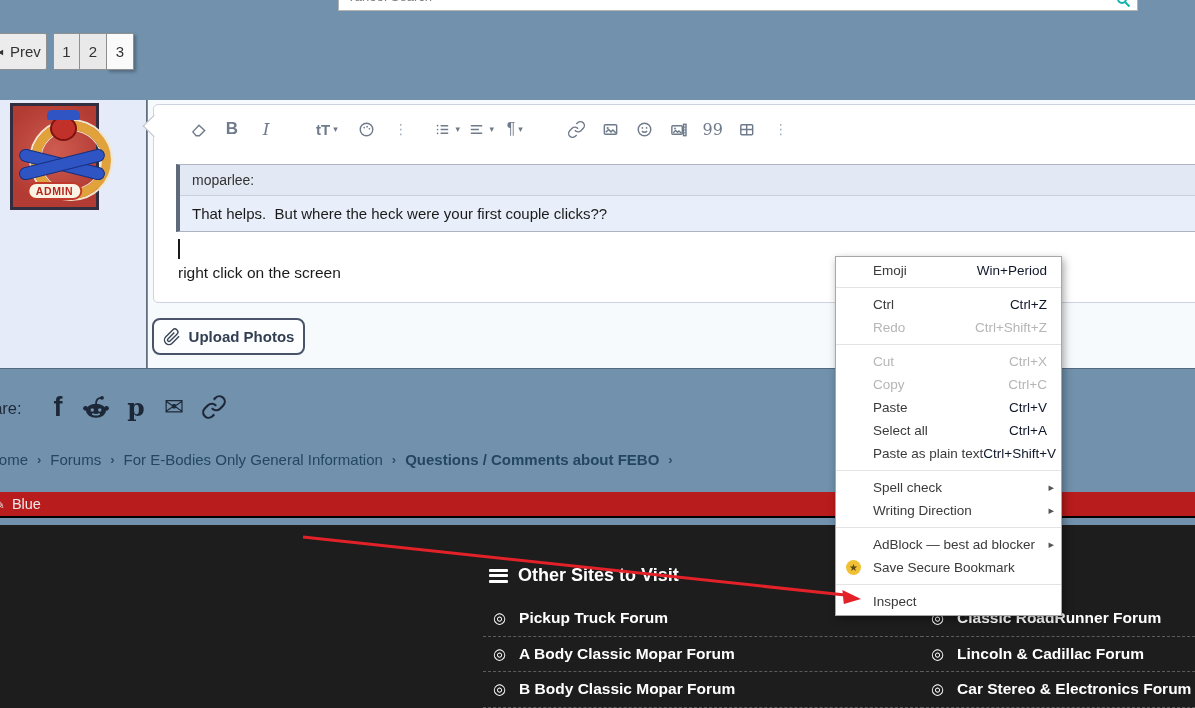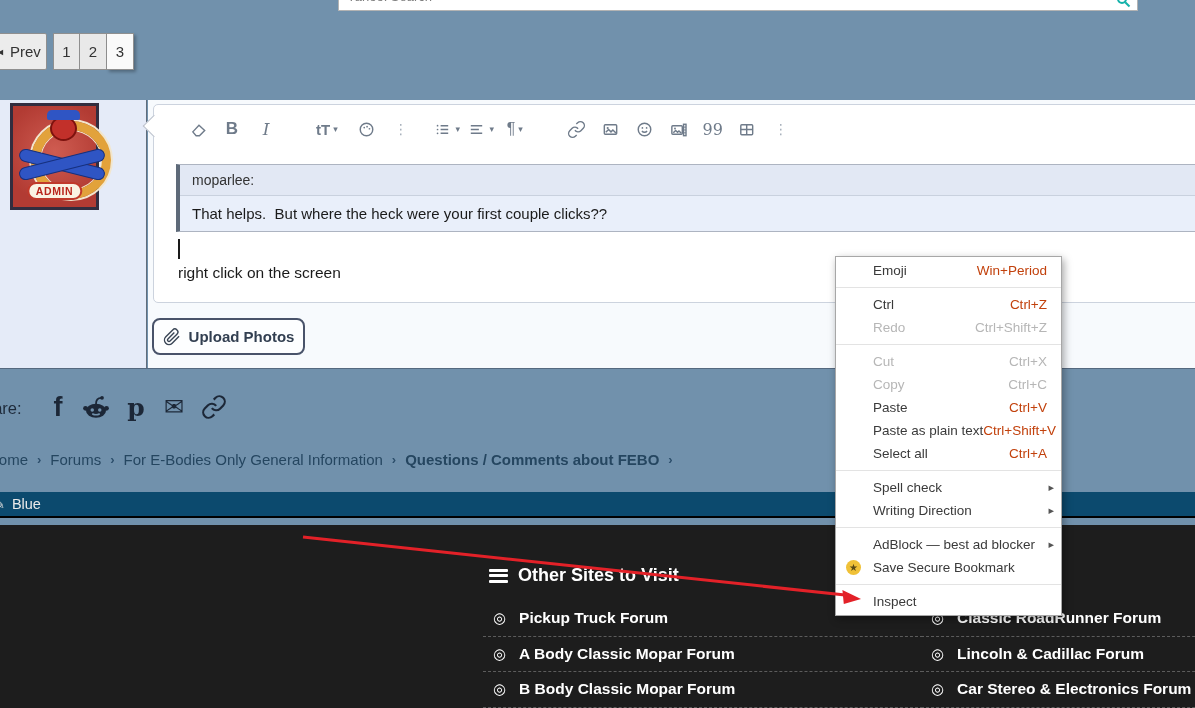--- a/index.html
+++ b/index.html
@@ -85,21 +85,21 @@
   .sh-r{left:80px;}
   .sh-p{left:120px;font-family:"DejaVu Serif",serif;font-weight:bold;font-size:25px;}
   .sh-e{left:158px;font-size:24px;}
   .sh-l{left:198px;}
   .crumbs{position:absolute;left:-12px;top:82px;display:flex;align-items:center;gap:9px;
     font-size:15px;color:#254660;white-space:nowrap;}
   .crumb-sep{font-size:13px;font-weight:bold;color:#2c4e6b;}
   .crumb-last{font-weight:bold;}
 
   
-  .bluebar{position:absolute;top:492px;width:100%;height:26px;background:#0c4a6e;
+  .bluebar{position:absolute;top:492px;width:100%;height:26px;background:#b91c1c;
     border-bottom:2px solid #000;display:flex;align-items:center;color:#eaeaea;box-sizing:border-box;}
   .pen{margin-left:-6px;font-size:13px;color:#ddd;}
   .theme-label{margin-left:7px;font-size:14.5px;}
 
   
   .footer{position:absolute;top:525px;width:100%;height:183px;background:#1d1d1d;}
   .f-head{position:absolute;left:489px;top:40px;display:flex;align-items:center;gap:10px;
     color:#fff;font-weight:bold;font-size:18px;}
   .burger{display:flex;flex-direction:column;gap:2.5px;}
   .burger span{display:block;width:19px;height:3px;background:#fff;border-radius:1px;}
@@ -109,21 +109,21 @@
   .flink{height:35.5px;display:flex;align-items:center;gap:13px;border-bottom:1px dashed #5c5c5c;
     color:#fff;font-weight:bold;font-size:15.5px;padding-left:10px;box-sizing:border-box;}
   .flink .bullseye{font-size:15px;font-weight:normal;}
 
   
   .menu{position:absolute;left:835px;top:256px;width:227px;background:#fff;border:1px solid #a7a7a7;
     box-shadow:2px 3px 8px rgba(0,0,0,.35);padding:2px 0;z-index:40;font-size:13.5px;color:#3a3a3a;
     box-sizing:border-box;}
   .mi{height:23px;display:flex;align-items:center;padding:0 14px 0 37px;position:relative;}
   .mi .lbl{flex:1;white-space:nowrap;}
-  .mi .sc{color:#c2410c;}
+  .mi .sc{color:#0f172a;}
   .mi.disabled{color:#b6b6b6;}
   .mi.disabled .sc{color:#b6b6b6;}
   .msep{border-top:1px solid #e3e3e3;margin:5px 0;}
   .mi .arrow{position:absolute;right:7px;font-size:11px;color:#555;}
   .mi .ic{position:absolute;left:10px;top:3.5px;width:16px;height:16px;}
   .adblock-badge{width:15px;height:15px;border-radius:50%;background:#e4352b;position:relative;}
   .adblock-badge::after{content:"";position:absolute;left:4px;top:3px;width:7px;height:8px;
     background:#fff;border-radius:2px 2px 3px 3px;}
   .star-badge{width:15px;height:15px;border-radius:50%;background:#f0c137;display:flex;
     align-items:center;justify-content:center;font-size:10px;color:#5a4a16;}
@@ -378,26 +378,26 @@
     </div>
     <div class="mi disabled">
       <span class="lbl">Copy</span>
       <span class="sc">Ctrl+C</span>
     </div>
     <div class="mi">
       <span class="lbl">Paste</span>
       <span class="sc">Ctrl+V</span>
     </div>
     <div class="mi">
+      <span class="lbl">Select all</span>
+      <span class="sc">Ctrl+A</span>
+    </div>
+    <div class="mi">
       <span class="lbl">Paste as plain text</span>
       <span class="sc">Ctrl+Shift+V</span>
-    </div>
-    <div class="mi">
-      <span class="lbl">Select all</span>
-      <span class="sc">Ctrl+A</span>
     </div>
     <div class="msep"></div>
     <div class="mi">
       <span class="lbl">Spell check</span>
       <span class="arrow">▸</span>
     </div>
     <div class="mi">
       <span class="lbl">Writing Direction</span>
       <span class="arrow">▸</span>
     </div>

